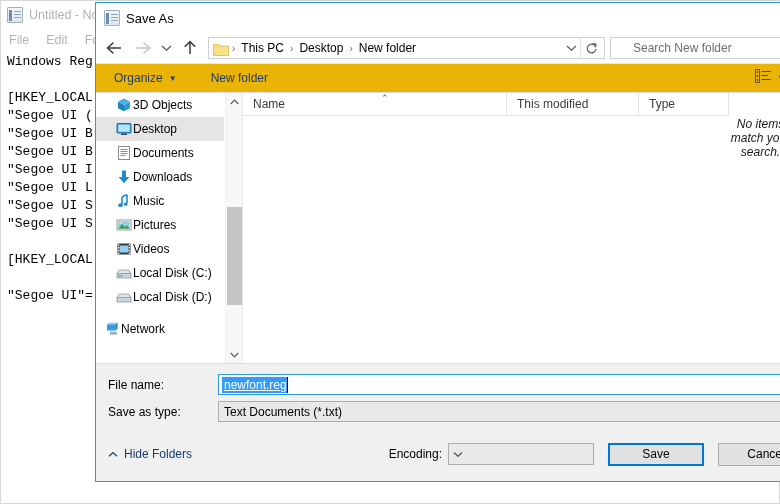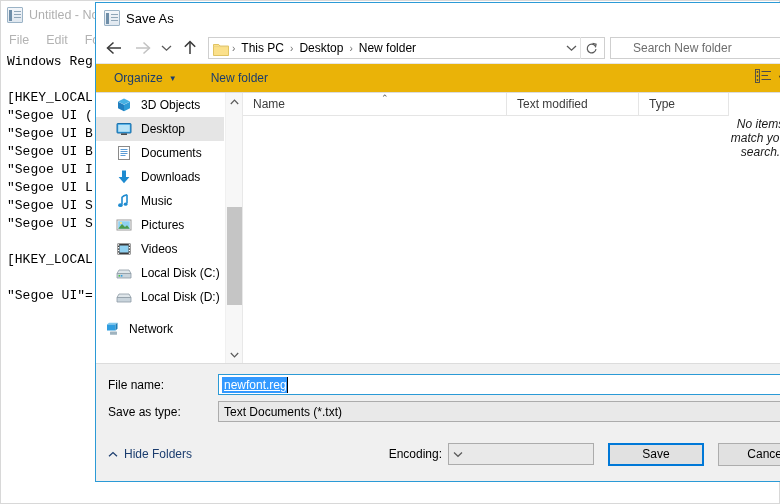--- a/index.html
+++ b/index.html
@@ -122,21 +122,21 @@
     justify-content:center; margin-left:8px; }
 
   
   #dlg-body { flex:1 1 auto; display:flex; min-height:0; background:#fff; }
   #sidebar {
     width:146px; flex:0 0 auto; background:#fff; position:relative;
     overflow:hidden; border-right:0;
   }
   #sidebar-scroll { position:absolute; left:0; top:0; right:18px; bottom:0; }
   .side-item {
-    height:24px; display:flex; align-items:center; padding-left:20px; gap:9px;
+    height:24px; display:flex; align-items:center; padding-left:20px; gap:1px;
     font-size:12px; color:#000;
   }
   .side-item.selected { background:#e5e5e5; }
   .side-item.root { padding-left:8px; }
   .side-ico { width:16px; height:16px; flex:0 0 auto; position:relative; }
 
   
   #side-sb {
     position:absolute; right:0; top:0; width:17px; bottom:0; background:#f7f7f7;
     border-left:1px solid #f0f0f0;
@@ -495,21 +495,21 @@
         </div>
       </div>
 
       <div id="filepane">
         <div id="col-header">
           <div class="col" id="col-name">
             <span>Name</span>
             <span id="sort-mark">⌃</span>
           </div>
           <div class="col" id="col-date">
-            <span>Text modified</span>
+            <span>This modified</span>
           </div>
           <div class="col" id="col-type">
             <span>Type</span>
           </div>
         </div>
         <div id="list-body">
           <div id="empty-msg">No items match your search.</div>
         </div>
         <div id="hscroll">
           <div class="hsb-arrow">

